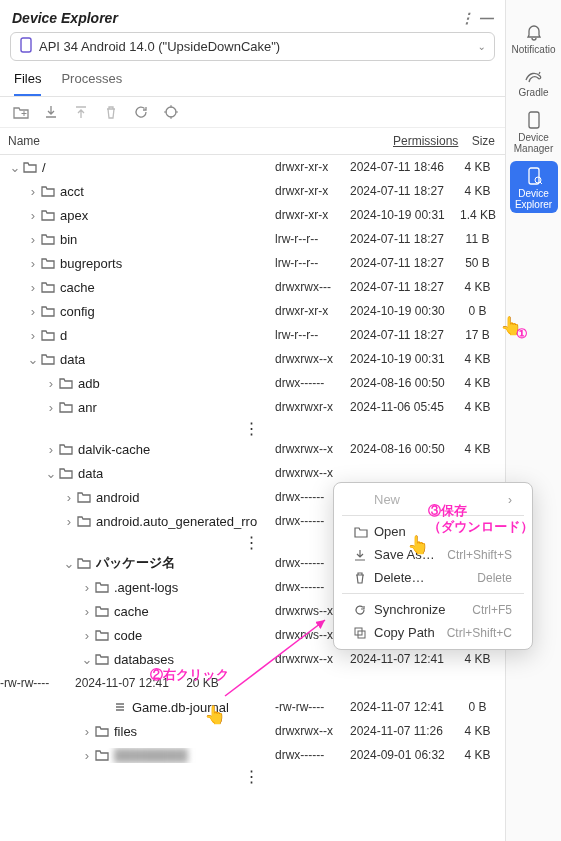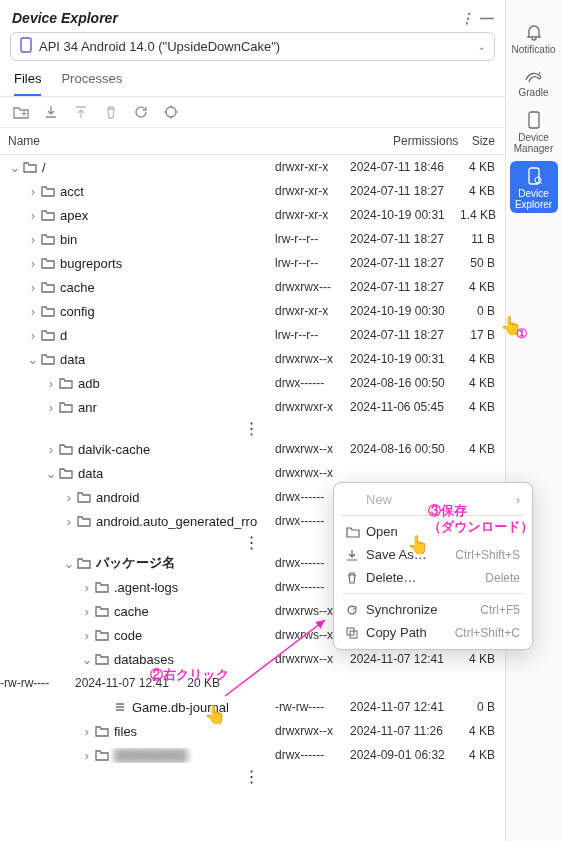--- a/index.html
+++ b/index.html
@@ -18,36 +18,36 @@
   .device-select .dsicon { color: #6b57d2; margin-right: 6px; }
   .device-select .dstxt { flex: 1; font-size: 13px; color: #333; }
   .tabs { display: flex; gap: 20px; padding: 10px 14px 0 14px; border-bottom: 1px solid #e3e3e3; font-size: 13px; }
   .tab { padding-bottom: 8px; color: #666; cursor: pointer; }
   .tab.active { color: #111; border-bottom: 2px solid #3574f0; font-weight: 500; }
   .toolbar { display: flex; gap: 12px; padding: 8px 12px; border-bottom: 1px solid #eee; color: #9a9a9a; }
   .toolbar .tbtn { width: 18px; cursor: pointer; display:flex; align-items:center; justify-content:center; }
   .headers { display: flex; border-bottom: 1px solid #e3e3e3; font-size: 12px; color: #444; }
   .headers div { padding: 6px 0 6px 8px; }
   .col-name { flex: 1; }
-  .col-perm { width: 75px; }
+  .col-perm { width: 75px; text-decoration: underline; }
   .col-date { width: 110px; }
   .col-size { width: 45px; text-align: right; padding-right: 10px !important; }
   .tree { flex: 1; overflow: hidden; position: relative; }
   .row { display: flex; align-items: center; height: 24px; font-size: 13px; white-space: nowrap; }
   .row .c-name { flex: 1; display: flex; align-items: center; overflow: hidden; }
   .row .c-perm { width: 75px; color: #333; font-size: 12px; }
   .row .c-date { width: 110px; color: #333; font-size: 12px; }
-  .row .c-size { width: 45px; text-align: right; padding-right: 10px; color: #333; font-size: 12px; }
+  .row .c-size { width: 45px; text-align: center; padding-right: 10px; color: #333; font-size: 12px; }
   .tw { width: 14px; text-align: center; color: #888; cursor: pointer; user-select: none; flex-shrink:0; }
   .ficon { width: 16px; text-align: center; margin-right: 4px; flex-shrink:0; display:flex; justify-content:center; }
   .fname { overflow: hidden; text-overflow: ellipsis; }
   .dots-row { height: 18px; display:flex; justify-content:center; color:#333; font-size:16px; letter-spacing:2px; }
   .dots-row .dots { width:100%; text-align:center; }
   .ctx { position: absolute; background: #fff; border: 1px solid #c5c5c5; border-radius: 8px; box-shadow: 0 6px 24px rgba(0,0,0,0.18); padding: 5px 0; width: 200px; z-index: 5; }
-  .ctx-item { display:flex; align-items:center; padding: 4px 12px; font-size: 13px; cursor:pointer; color:#333; }
+  .ctx-item { display:flex; align-items:center; padding: 4px 20px; font-size: 13px; cursor:pointer; color:#333; }
   .ctx-item.disabled { color:#b0b0b0; cursor:default; }
   .ctx-item .ci { width: 20px; display:flex; align-items:center; color:#555; }
   .ctx-item .cl { flex:1; }
   .ctx-item .cs { color:#999; font-size:12px; }
   .ctx-sep { height:1px; background:#e0e0e0; margin:4px 8px; }
   .annot { position:absolute; font-size:13px; font-weight:600; z-index:6; }
   .annot.pink { color: #ff2bc2; }
   .annot.orange { color: #f7a500; font-size:18px; }
   svg.arrow { position:absolute; z-index:4; pointer-events:none; }
   svg.folder-ic path { fill: none; stroke: #6e6e6e; stroke-width:1.3; }

